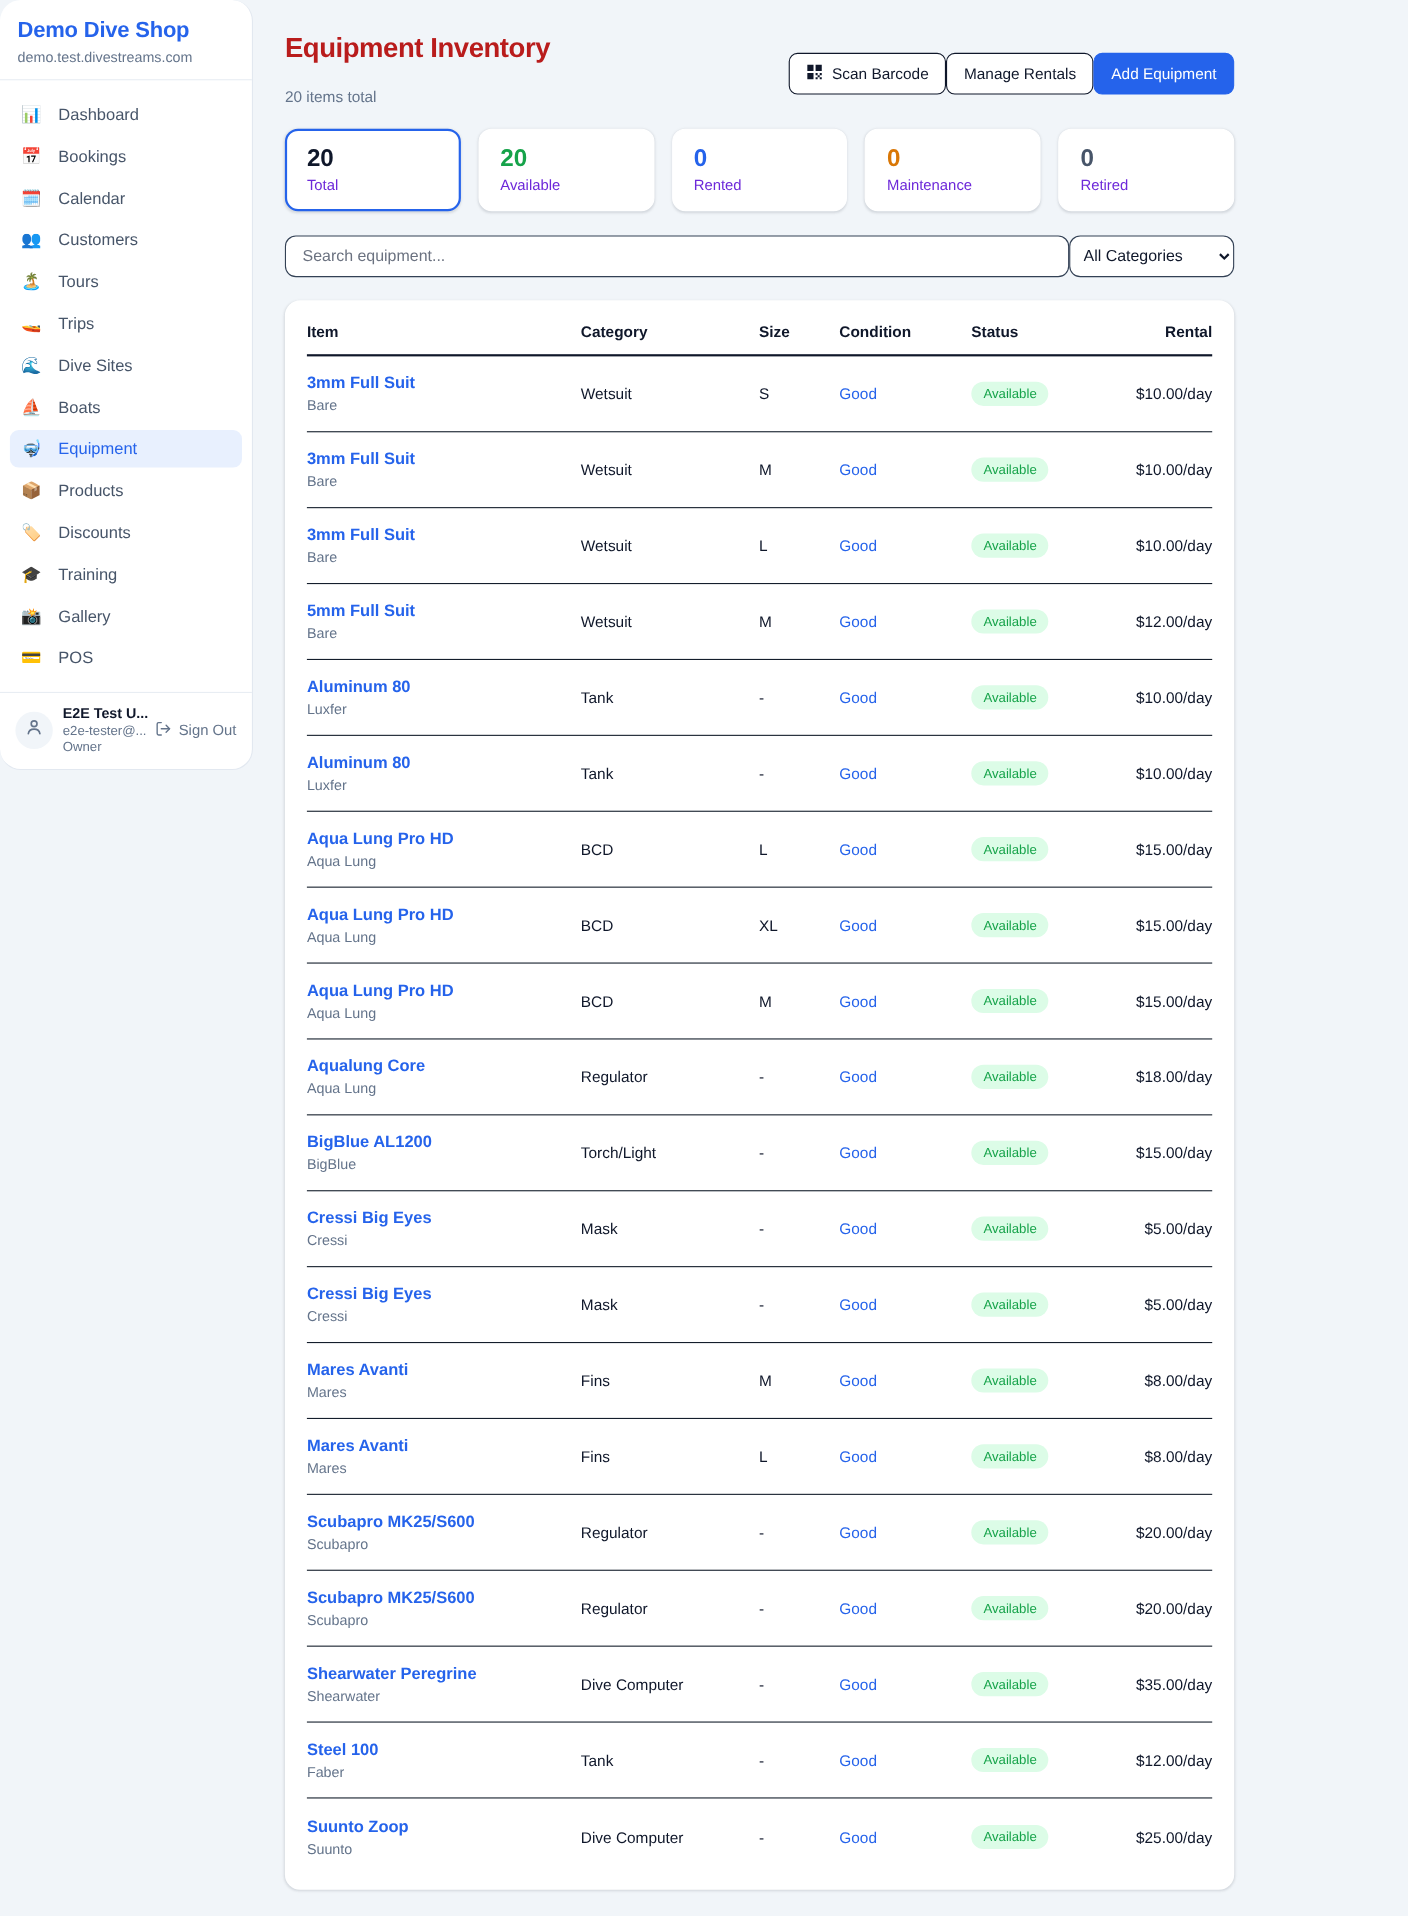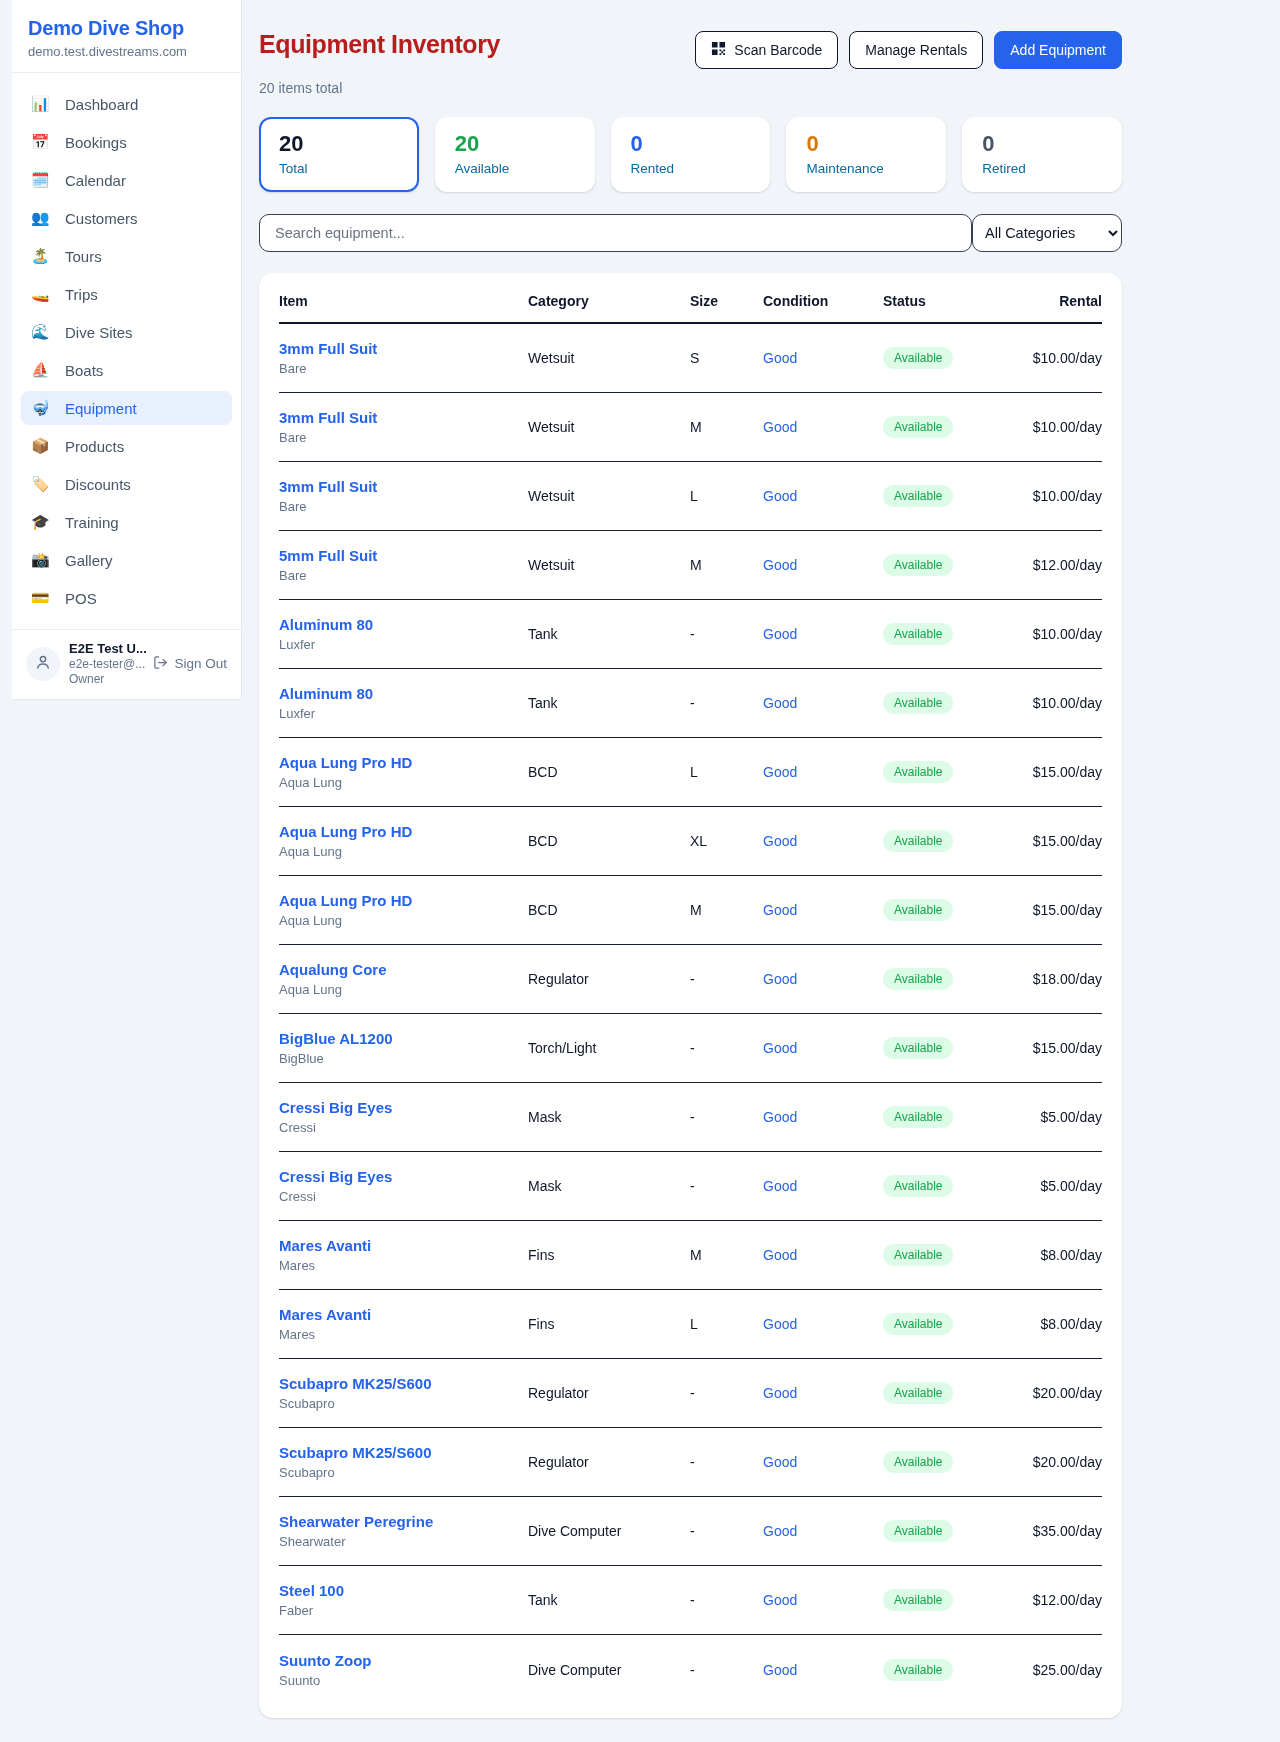--- a/index.html
+++ b/index.html
@@ -5,24 +5,25 @@
   * { box-sizing: border-box; margin: 0; padding: 0; }
   html,body { width:1280px; height:1742px; }
   body {
     position: relative;
     background: #f1f5f9;
     font-family: "Liberation Sans", sans-serif;
     color: #0f172a;
   }
   
   .sidebar {
-    position: absolute; top:0; left:12px; width:230px;
+    position: absolute; top:0; left:0; width:230px;
     background:#ffffff;
     border-right:1px solid #e2e8f0;
     border-bottom:1px solid #e2e8f0;
+    border-radius:19px;
   }
   .brand { padding:17px 16px 13px; border-bottom:1px solid #e8edf3; }
   .brand-name { color:#2563eb; font-size:20px; font-weight:700; letter-spacing:-0.2px; }
   .brand-domain { color:#64748b; font-size:13px; margin-top:4px; }
   .nav { padding:14px 9px 10px; }
   .nav-item {
     display:flex; align-items:center; gap:13px;
     padding:8px 9px; margin-bottom:4px;
     border-radius:8px; color:#475569; font-size:15px; cursor:pointer;
   }
@@ -40,40 +41,40 @@
   }
   .user-info { flex:1; min-width:0; }
   .user-name { font-size:13px; font-weight:700; color:#0f172a; white-space:nowrap; }
   .user-email, .user-role { font-size:12px; color:#64748b; margin-top:1px; white-space:nowrap; }
   .signout { display:flex; align-items:center; gap:6px; color:#64748b; font-size:13.5px; cursor:pointer; white-space:nowrap; }
   
   .main { position:absolute; left:259px; top:0; width:863px; }
   .page-head { display:flex; justify-content:space-between; align-items:flex-start; padding-top:30px; }
   .page-title { font-size:25px; font-weight:700; color:#b91c1c; letter-spacing:-0.4px; }
   .page-subtitle { color:#64748b; font-size:14px; margin-top:21px; }
-  .actions { display:flex; gap:11px; align-items:center; margin-top:1px; }
+  .actions { display:flex; align-items:center; margin-top:18px; }
   .btn {
     height:38px; padding:0 15px; border-radius:8px;
     background:#fff; border:1px solid #0f172a;
     font-family:"Liberation Sans",sans-serif;
     font-size:14px; font-weight:500; color:#0f172a;
     display:inline-flex; align-items:center; gap:8px; cursor:pointer;
   }
   .btn-primary { background:#2563eb; border-color:#2563eb; color:#fff; }
   
   .stats { display:flex; gap:16px; margin-top:21px; }
   .stat-card {
     flex:1; background:#fff; border-radius:12px;
     border:1px solid #ffffff;
     box-shadow:0 1px 2px rgba(15,23,42,.06), 0 1px 3px rgba(15,23,42,.08);
     padding:13px 19px 15px; cursor:pointer;
   }
   .stat-card.selected { border:2px solid #2563eb; padding:12px 18px 14px; }
   .stat-value { font-size:22px; font-weight:700; }
-  .stat-label { font-size:13.5px; color:#0369a1; margin-top:4px; }
+  .stat-label { font-size:13.5px; color:#6d28d9; margin-top:4px; }
   
   .filters { display:flex; margin-top:22px;justify-content:flex-end; }
   .search {
     flex:1; height:38px; border:1px solid #334155; border-radius:10px;
     padding:0 15px; font-size:14.5px; background:#fff; color:#0f172a;
     font-family:"Liberation Sans",sans-serif; outline:none;
   }
   .search::placeholder { color:#6b7280; }
   .select {
     width:150px; height:38px; border:1px solid #334155; border-radius:10px;

